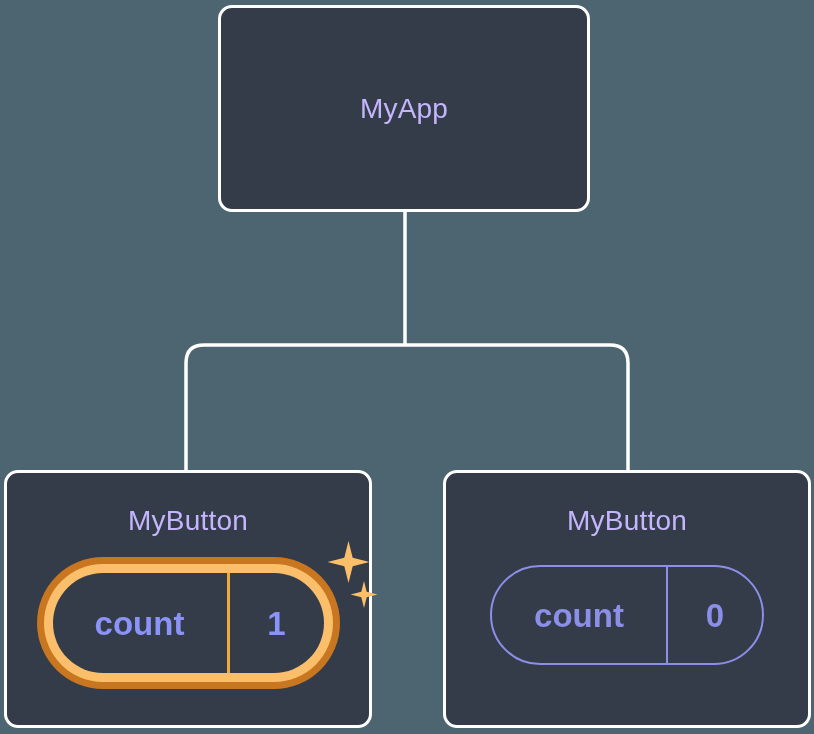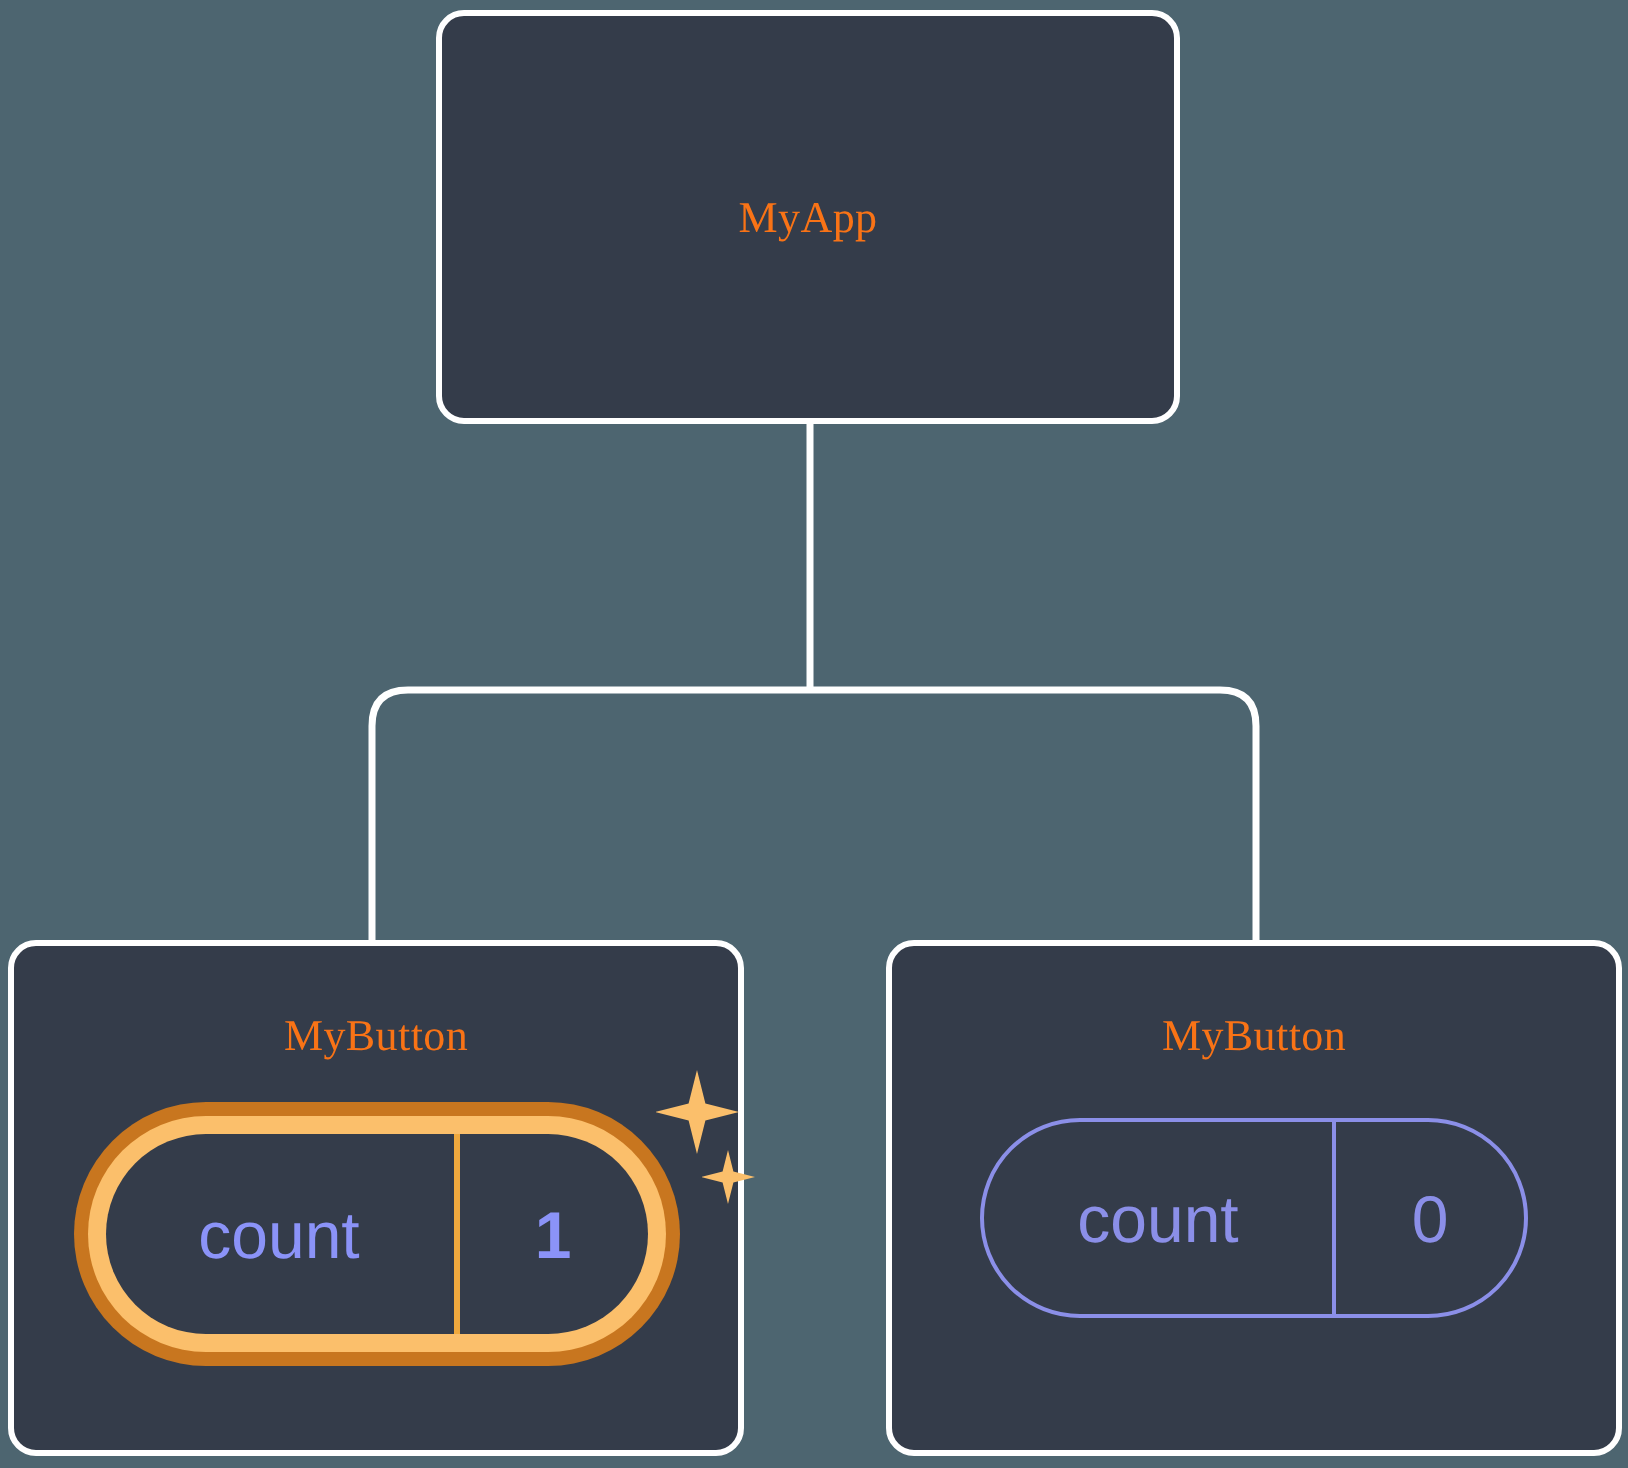--- a/index.html
+++ b/index.html
@@ -52,27 +52,26 @@
     width: 368px;
     height: 258px;
   }
   .node-child-right {
     left: 443px;
     top: 470px;
     width: 368px;
     height: 258px;
   }
   .node-title {
-    color: #f97316;
-    font-size: 22px;
+    color: #c4b5fd;
+    font-size: 28px;
     font-weight: 300;
     letter-spacing: 0.2px;
     line-height: 1;
     white-space: nowrap;
-    font-family: Liberation Serif, serif;
   }
   .node-child-left .node-title,
   .node-child-right .node-title {
     margin-top: 34px;
   }
 
   
   .pill-wrap {
     position: relative;
     margin-top: 30px;
@@ -88,21 +87,21 @@
     border-radius: 50px;
     border: 2px solid #8b8fe8;
     background: transparent;
   }
   .pill-key, .pill-val {
     display: flex;
     align-items: center;
     justify-content: center;
     color: #8b8fe8;
     font-size: 33px;
-    font-weight: 400;
+    font-weight: 700;
     line-height: 1;
   }
   .pill-key {
     width: 174px;
   }
   .pill-val {
     width: 94px;
     border-left: 2px solid #8b8fe8;
   }
 

